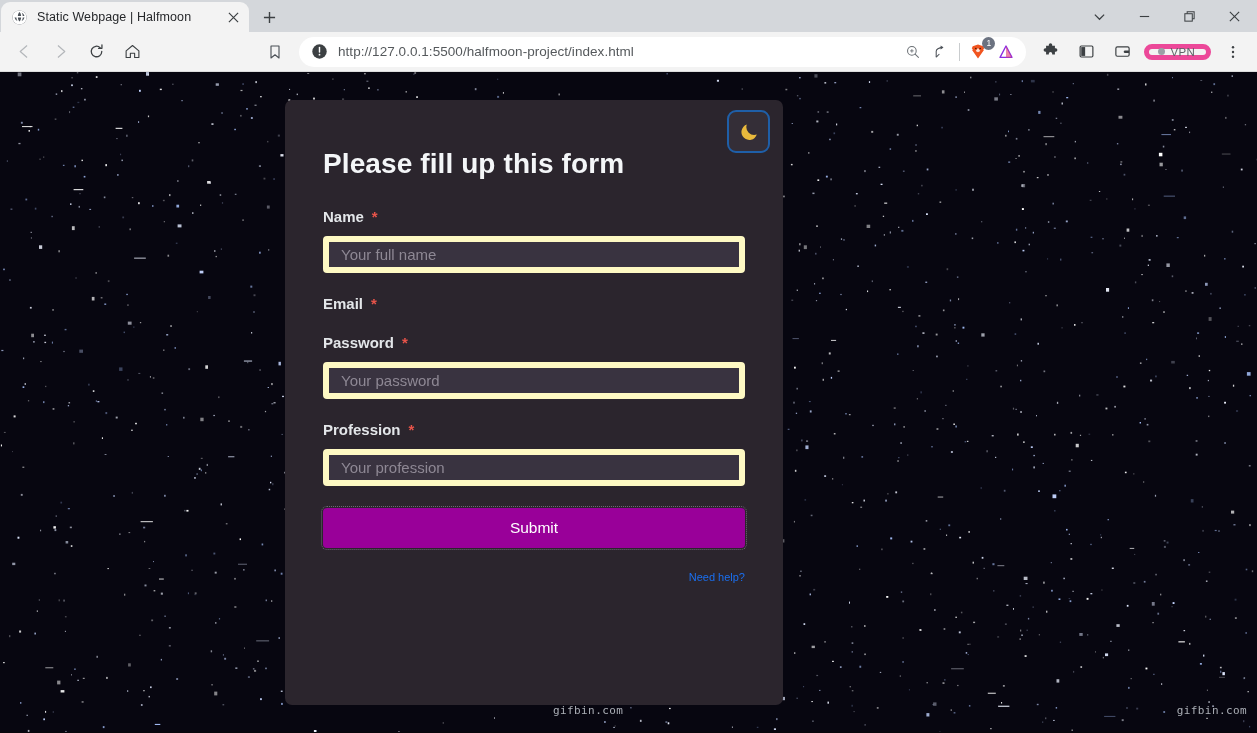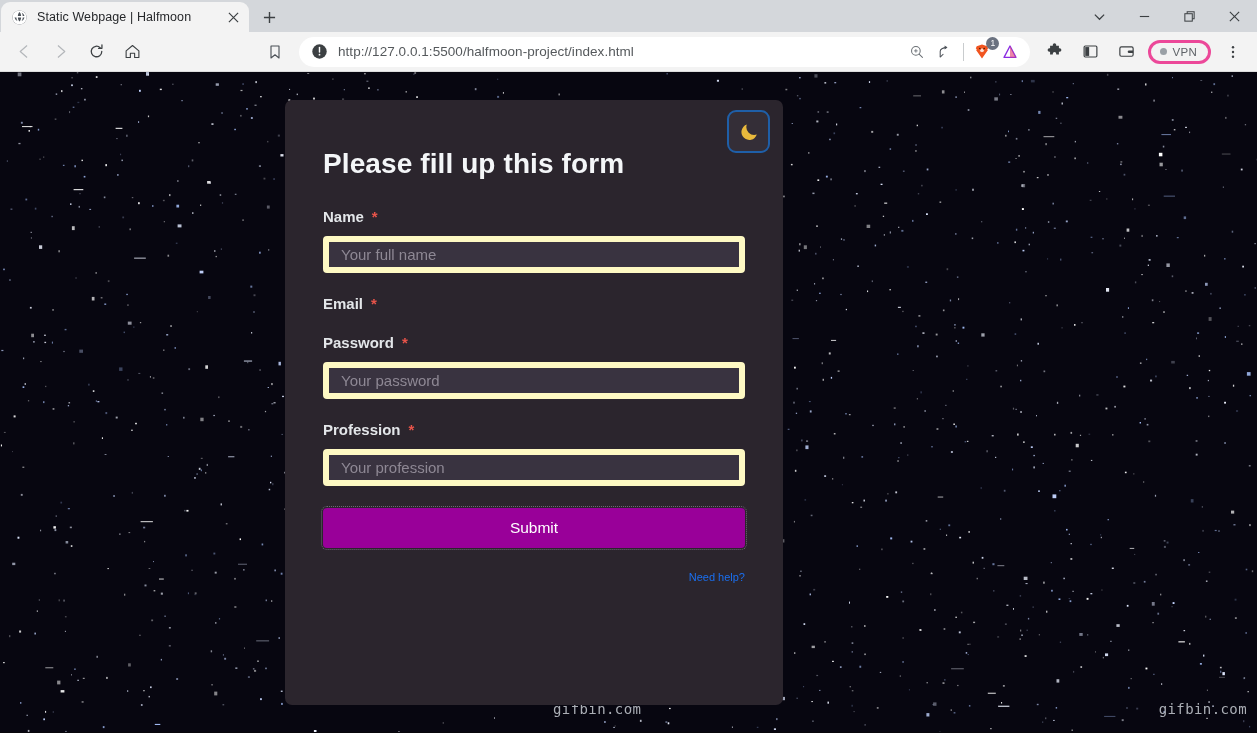--- a/index.html
+++ b/index.html
@@ -76,37 +76,37 @@
   .shield-wrap { position: relative; width: 28px; height: 28px;
     display: flex; align-items: center; justify-content: center; }
   .shield-badge {
     position: absolute; top: -1px; right: -3px;
     min-width: 13px; height: 13px; border-radius: 7px;
     background: #6b7280; color: #fff; font-size: 8.5px;
     display: flex; align-items: center; justify-content: center;
     padding: 0 3px; font-family: "Liberation Sans", sans-serif;
   }
   .vpn-pill {
-    height: 24px; border: 3px solid #ec4899; border-radius: 13px;
+    height: 16px; border: 5px solid #ec4899; border-radius: 13px;
     display: flex; align-items: center; gap: 5px; padding: 0 11px 0 9px;
     margin: 0 4px;
   }
   .vpn-dot { width: 7px; height: 7px; border-radius: 50%; background: #9aa0a6; flex: none; }
   .vpn-label { font-size: 11.5px; color: #5f6368; letter-spacing: .3px; }
 
   
   .viewport {
     flex: 1; position: relative; overflow: hidden;
     background: #07060b;
   }
   .starfield { position: absolute; inset: 0; }
   .watermark {
     position: absolute; bottom: 16px;
     font-family: "DejaVu Sans Mono", monospace;
-    font-size: 14px; color: #b9bdc4; letter-spacing: .4px;
+    font-size: 11px; color: #b9bdc4; letter-spacing: .4px;
     opacity: .92;
   }
   .wm-center { left: 553px; }
   .wm-right { right: 10px; }
 
   
   .card {
     position: absolute; left: 285px; top: 28px;
     width: 498px; height: 605px;
     background: #2b252d; border-radius: 7px;

